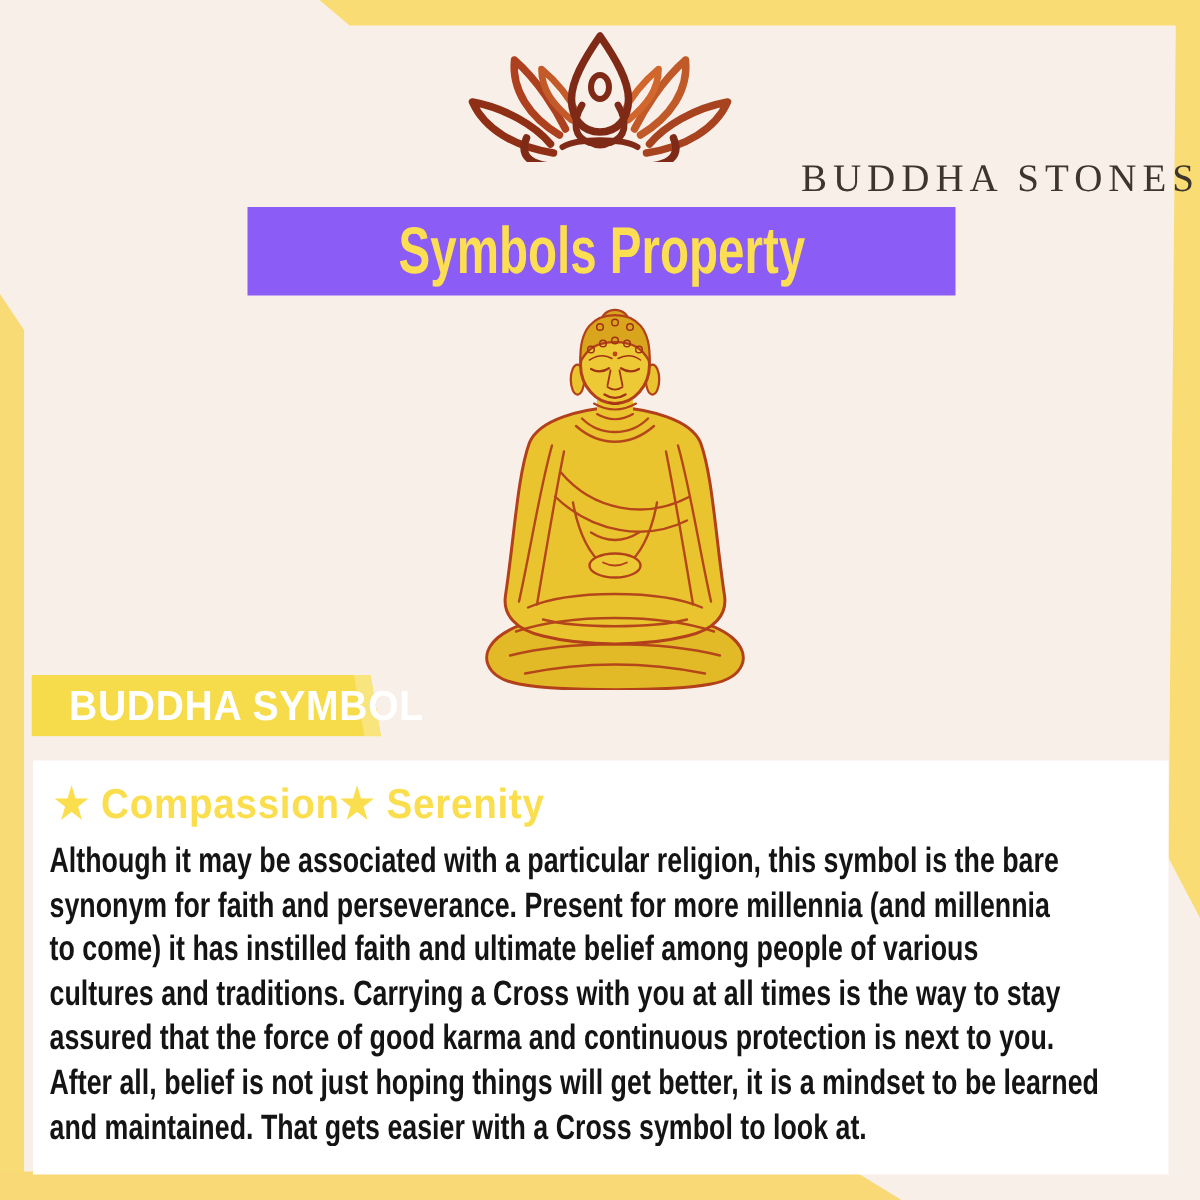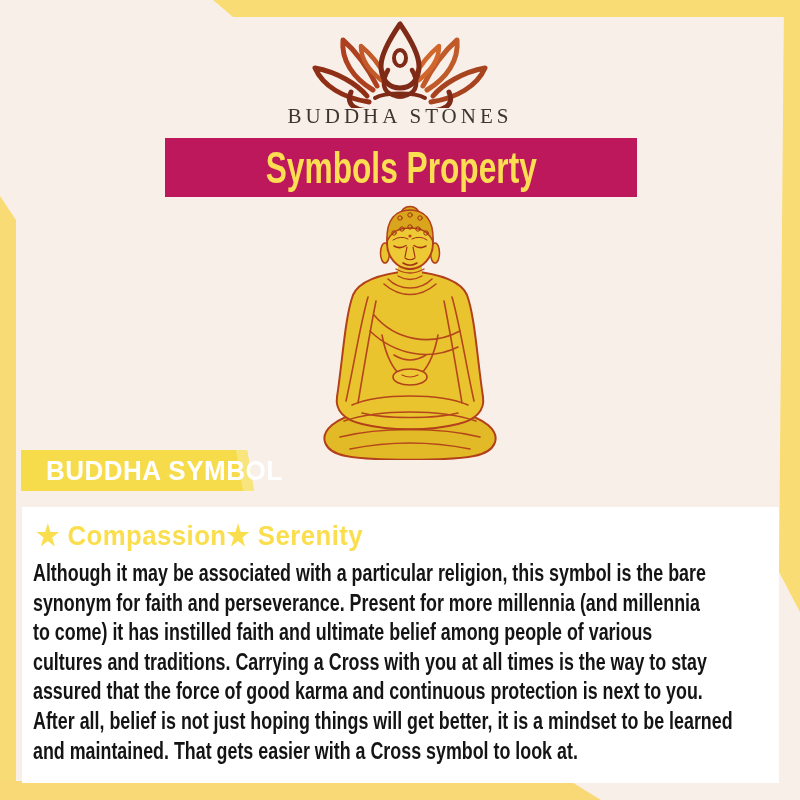--- a/index.html
+++ b/index.html
@@ -10,28 +10,28 @@
   }
   svg{display:block;}
   .abs{position:absolute;}
 
   
   #frame{left:0;top:0;pointer-events:none;}
 
   
   #logo{left:285px;top:18px;}
   #brand{
-    left:0;top:104px;width:800px;text-align:center;
+    left:0;top:104px;width:800px;text-align:right;
     font-family:"Liberation Serif", serif;
-    font-size:21px;letter-spacing:4px;color:#3e362e;
+    font-size:26px;letter-spacing:4px;color:#3e362e;
   }
 
   
   #title-banner{
-    left:165px;top:138px;width:472px;height:59px;background:#be185d;
+    left:165px;top:138px;width:472px;height:59px;background:#8b5cf6;
     display:flex;align-items:center;justify-content:center;
   }
   #page-title{
     font-size:44px;font-weight:bold;color:#fbde52;white-space:nowrap;
     transform:scaleX(0.72);transform-origin:center;letter-spacing:0px;
   }
 
   
   #statue{left:310px;top:205px;}
 

